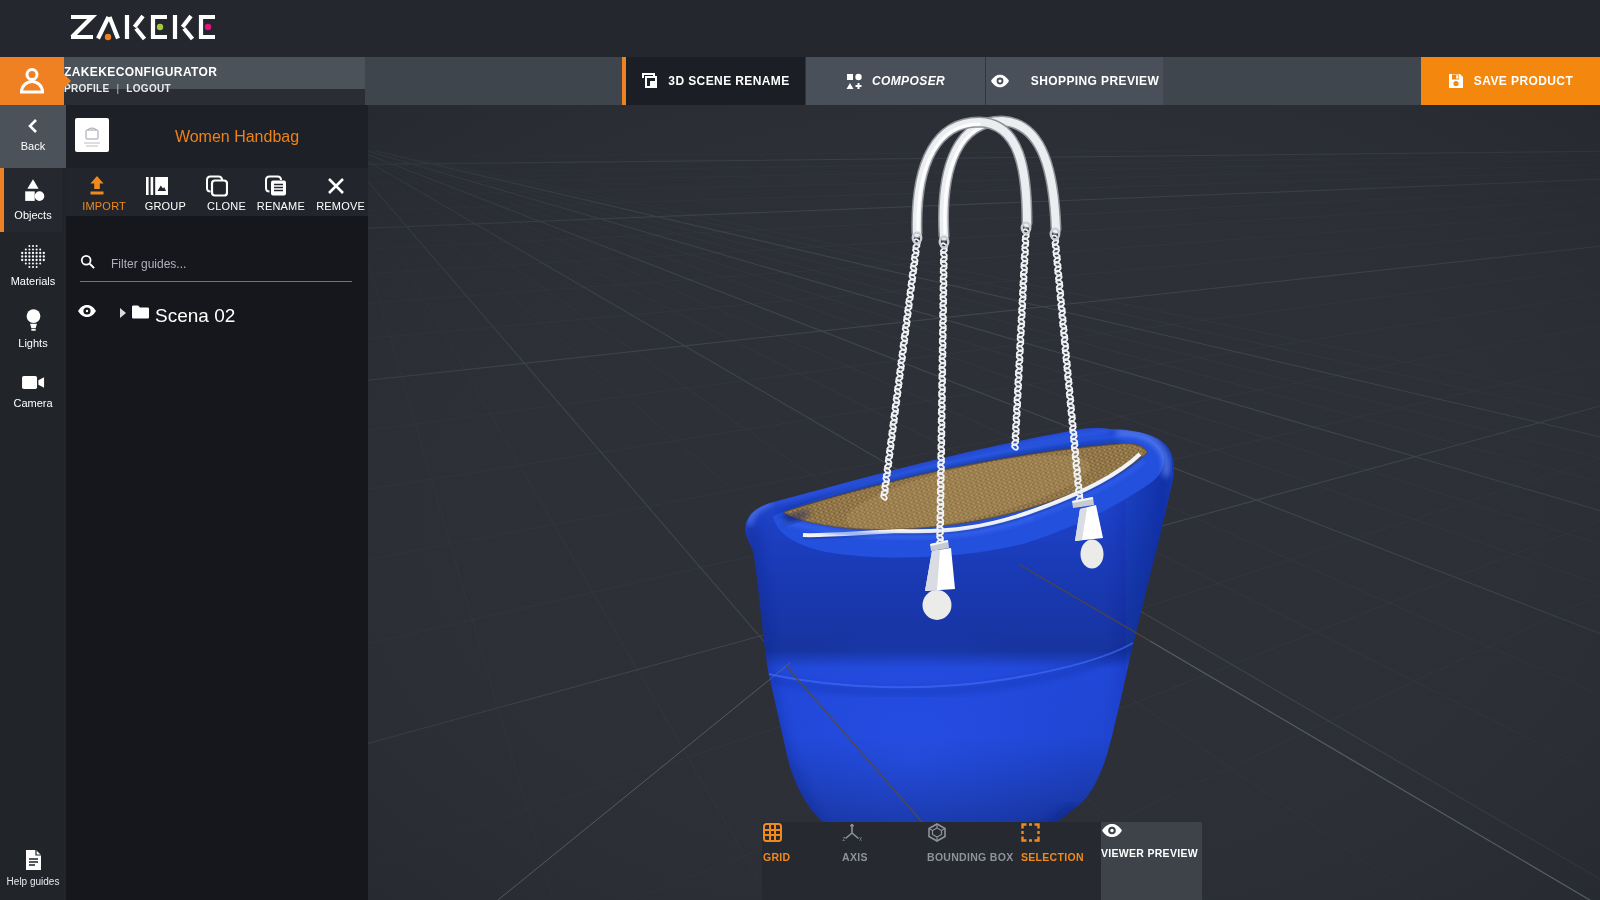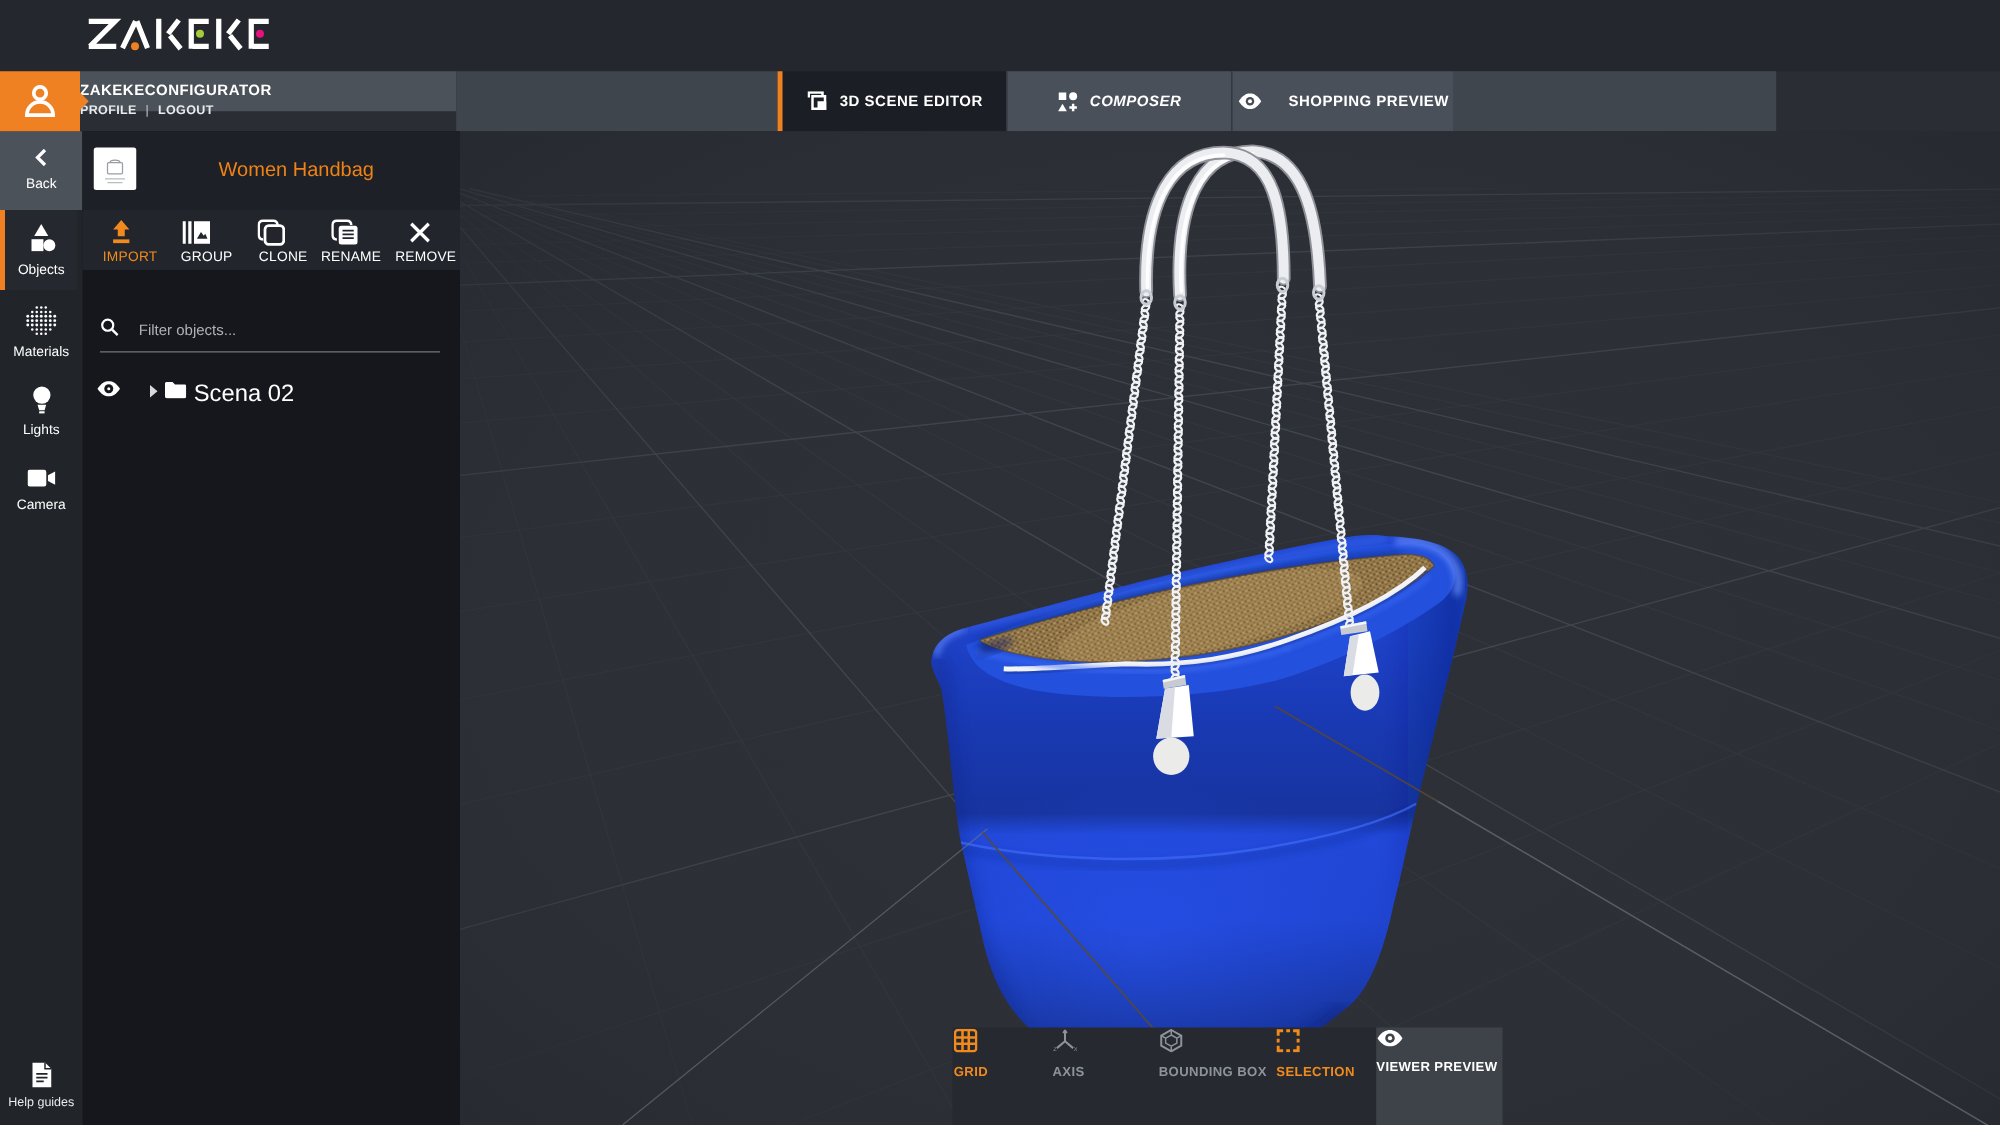--- a/index.html
+++ b/index.html
@@ -105,41 +105,50 @@
       <div class="t2">PROFILE<span>|</span>LOGOUT</div>
     </div>
     <div id="zoneA"></div>
     <div id="tabs">
       <div class="tab" id="tab1">
         <svg width="17" height="17" viewBox="0 0 17 17">
           <path d="M1 5 V1 H12 V3" fill="none" stroke="#fff" stroke-width="2"></path>
           <rect x="4" y="4" width="10" height="10" fill="none" stroke="#fff" stroke-width="2"></rect>
           <rect x="8" y="8" width="7" height="7" fill="#fff"></rect>
         </svg>
-        <span>3D SCENE EDITOR</span>
+        <span>3D SCENE RENAME</span>
       </div>
       <div class="tab" id="tab2">
         <svg width="17" height="17" viewBox="0 0 17 17" fill="#fff">
           <rect x="1" y="1" width="6" height="6"></rect>
           <circle cx="12.5" cy="4" r="3.2"></circle>
           <path d="M4 10 L7.5 16 H0.5 Z"></path>
           <path d="M12.5 10 V16 M9.5 13 H15.5" stroke="#fff" stroke-width="2"></path>
         </svg>
         <span>COMPOSER</span>
       </div>
       <div class="tab" id="tab3">
         <svg width="20" height="14" viewBox="0 0 20 14">
           <path d="M1 7 C4 2.2 7 0.8 10 0.8 C13 0.8 16 2.2 19 7 C16 11.8 13 13.2 10 13.2 C7 13.2 4 11.8 1 7 Z" fill="#fff"></path>
           <circle cx="10" cy="7" r="3.4" fill="#464c56"></circle>
           <circle cx="10" cy="7" r="1.6" fill="#fff"></circle>
         </svg>
         <span>SHOPPING PREVIEW</span>
       </div>
     </div>
     <div id="zoneB"></div>
+    <div id="savebtn">
+      <svg width="16" height="16" viewBox="0 0 16 16">
+        <path d="M1 1 H12 L15 4 V15 H1 Z" fill="#fff"></path>
+        <rect x="4" y="1.5" width="7" height="5" fill="#f4880f"></rect>
+        <rect x="8.2" y="2.2" width="2.2" height="3.4" fill="#fff"></rect>
+        <circle cx="8" cy="10.5" r="2.6" fill="#f4880f"></circle>
+      </svg>
+      <span>SAVE PRODUCT</span>
+    </div>
   </div>
 
   <div id="sidebar">
     <div class="sbitem" id="sb-back">
       <svg width="14" height="14" viewBox="0 0 14 14" style="margin-top:14px">
         <path d="M10 1 L4 7 L10 13" fill="none" stroke="#fff" stroke-width="2.6"></path>
       </svg>
       <div class="lbl" style="margin-top:3px">Back</div>
     </div>
     <div class="sbitem" id="sb-objects">
@@ -270,21 +279,21 @@
           <path d="M2 2 L16 16 M16 2 L2 16" stroke="#fff" stroke-width="2.6"></path>
         </svg>
         <div class="lbl">REMOVE</div>
       </div>
     </div>
     <div id="psearch">
       <svg width="15" height="15" viewBox="0 0 17 17" style="margin-top:2px">
         <circle cx="7" cy="7" r="5" fill="none" stroke="#fff" stroke-width="2"></circle>
         <path d="M11 11 L16 16" stroke="#fff" stroke-width="2.2"></path>
       </svg>
-      <div class="txt">Filter objects...</div>
+      <div class="txt">Filter guides...</div>
       <div class="line"></div>
     </div>
     <div id="ptree">
       <svg width="20" height="14" viewBox="0 0 20 14" style="position:absolute;left:11px;top:3px">
         <path d="M1 7 C4 2.4 7 1 10 1 C13 1 16 2.4 19 7 C16 11.6 13 13 10 13 C7 13 4 11.6 1 7 Z" fill="#fff"></path>
         <circle cx="10" cy="7" r="3.6" fill="#15171c"></circle>
         <circle cx="10" cy="7" r="1.2" fill="#fff"></circle>
       </svg>
       <svg width="8" height="12" viewBox="0 0 8 12" style="position:absolute;left:53px;top:6px">
         <path d="M1 1 L7 6 L1 11 Z" fill="#d8dade"></path>

